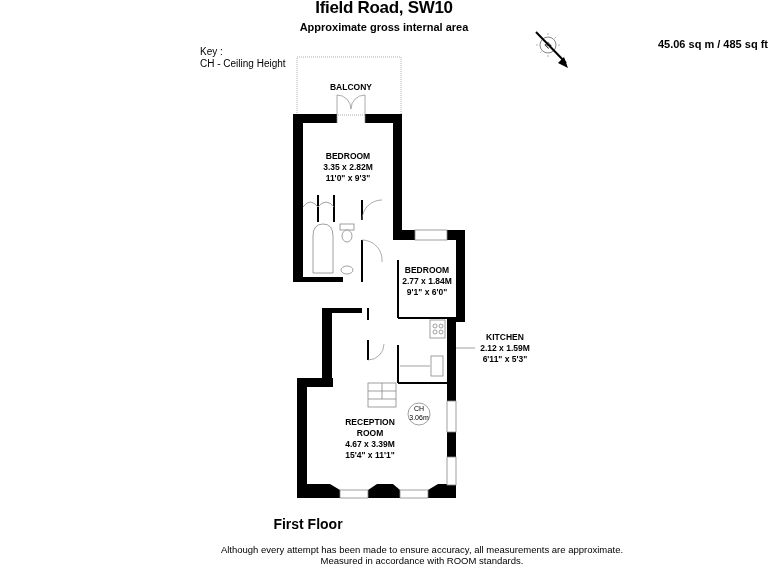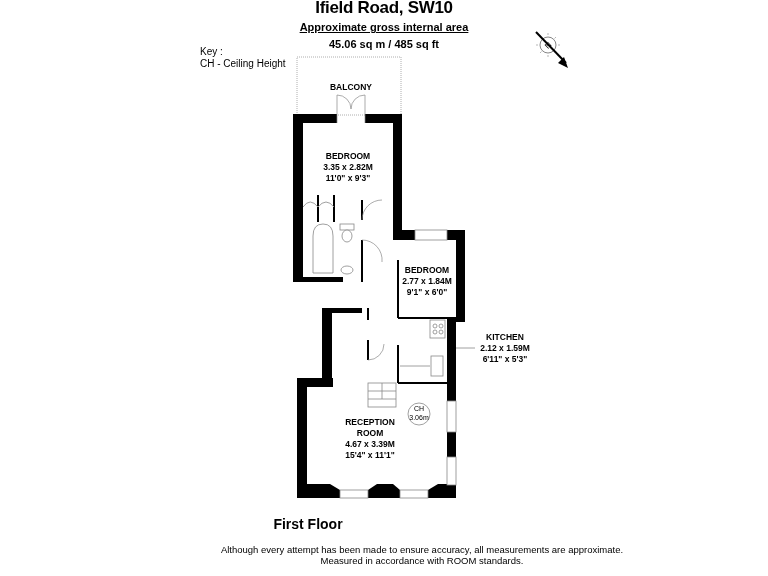--- a/index.html
+++ b/index.html
@@ -1,20 +1,20 @@
 <!DOCTYPE html>
 <html><head>
 <meta charset="utf-8">
 <style>
   html, body { margin:0; padding:0; background:#ffffff; }
   body { width:768px; height:576px; position:relative; overflow:hidden; font-family:"Liberation Sans", sans-serif; color:#000; }
   .abs { position:absolute; }
   .title { left:0; width:768px; top:-2px; text-align:center; font-size:17px; font-weight:bold; letter-spacing:-0.3px; }
-  .subtitle { left:0; width:768px; top:21px; text-align:center; font-size:11px; font-weight:bold;text-decoration:underline; }
-  .area { left:0; width:768px; top:38px; text-align:center; font-size:11px; font-weight:bold; }
+  .subtitle { left:0; width:768px; top:21px; text-align:center; font-size:11px; font-weight:bold; }
+  .area { left:0; width:768px; top:38px; text-align:right; font-size:11px; font-weight:bold; }
   .key { left:200px; top:46px; font-size:10px; line-height:12px; }
   .floor-label { left:0; width:616px; top:516px; text-align:center; font-size:14px; font-weight:bold; }
   .disclaimer { left:0; width:768px; top:545px; text-align:center; font-size:9.5px; line-height:10.5px;padding-left:38px; }
   svg.plan { position:absolute; left:0; top:0; }
   .rl { font-family:"Liberation Sans", sans-serif; font-weight:bold; font-size:8.5px; text-anchor:middle; }
   .ch { font-family:"Liberation Sans", sans-serif; font-size:7px; text-anchor:middle; }
 </style>
 </head>
 <body>
 

